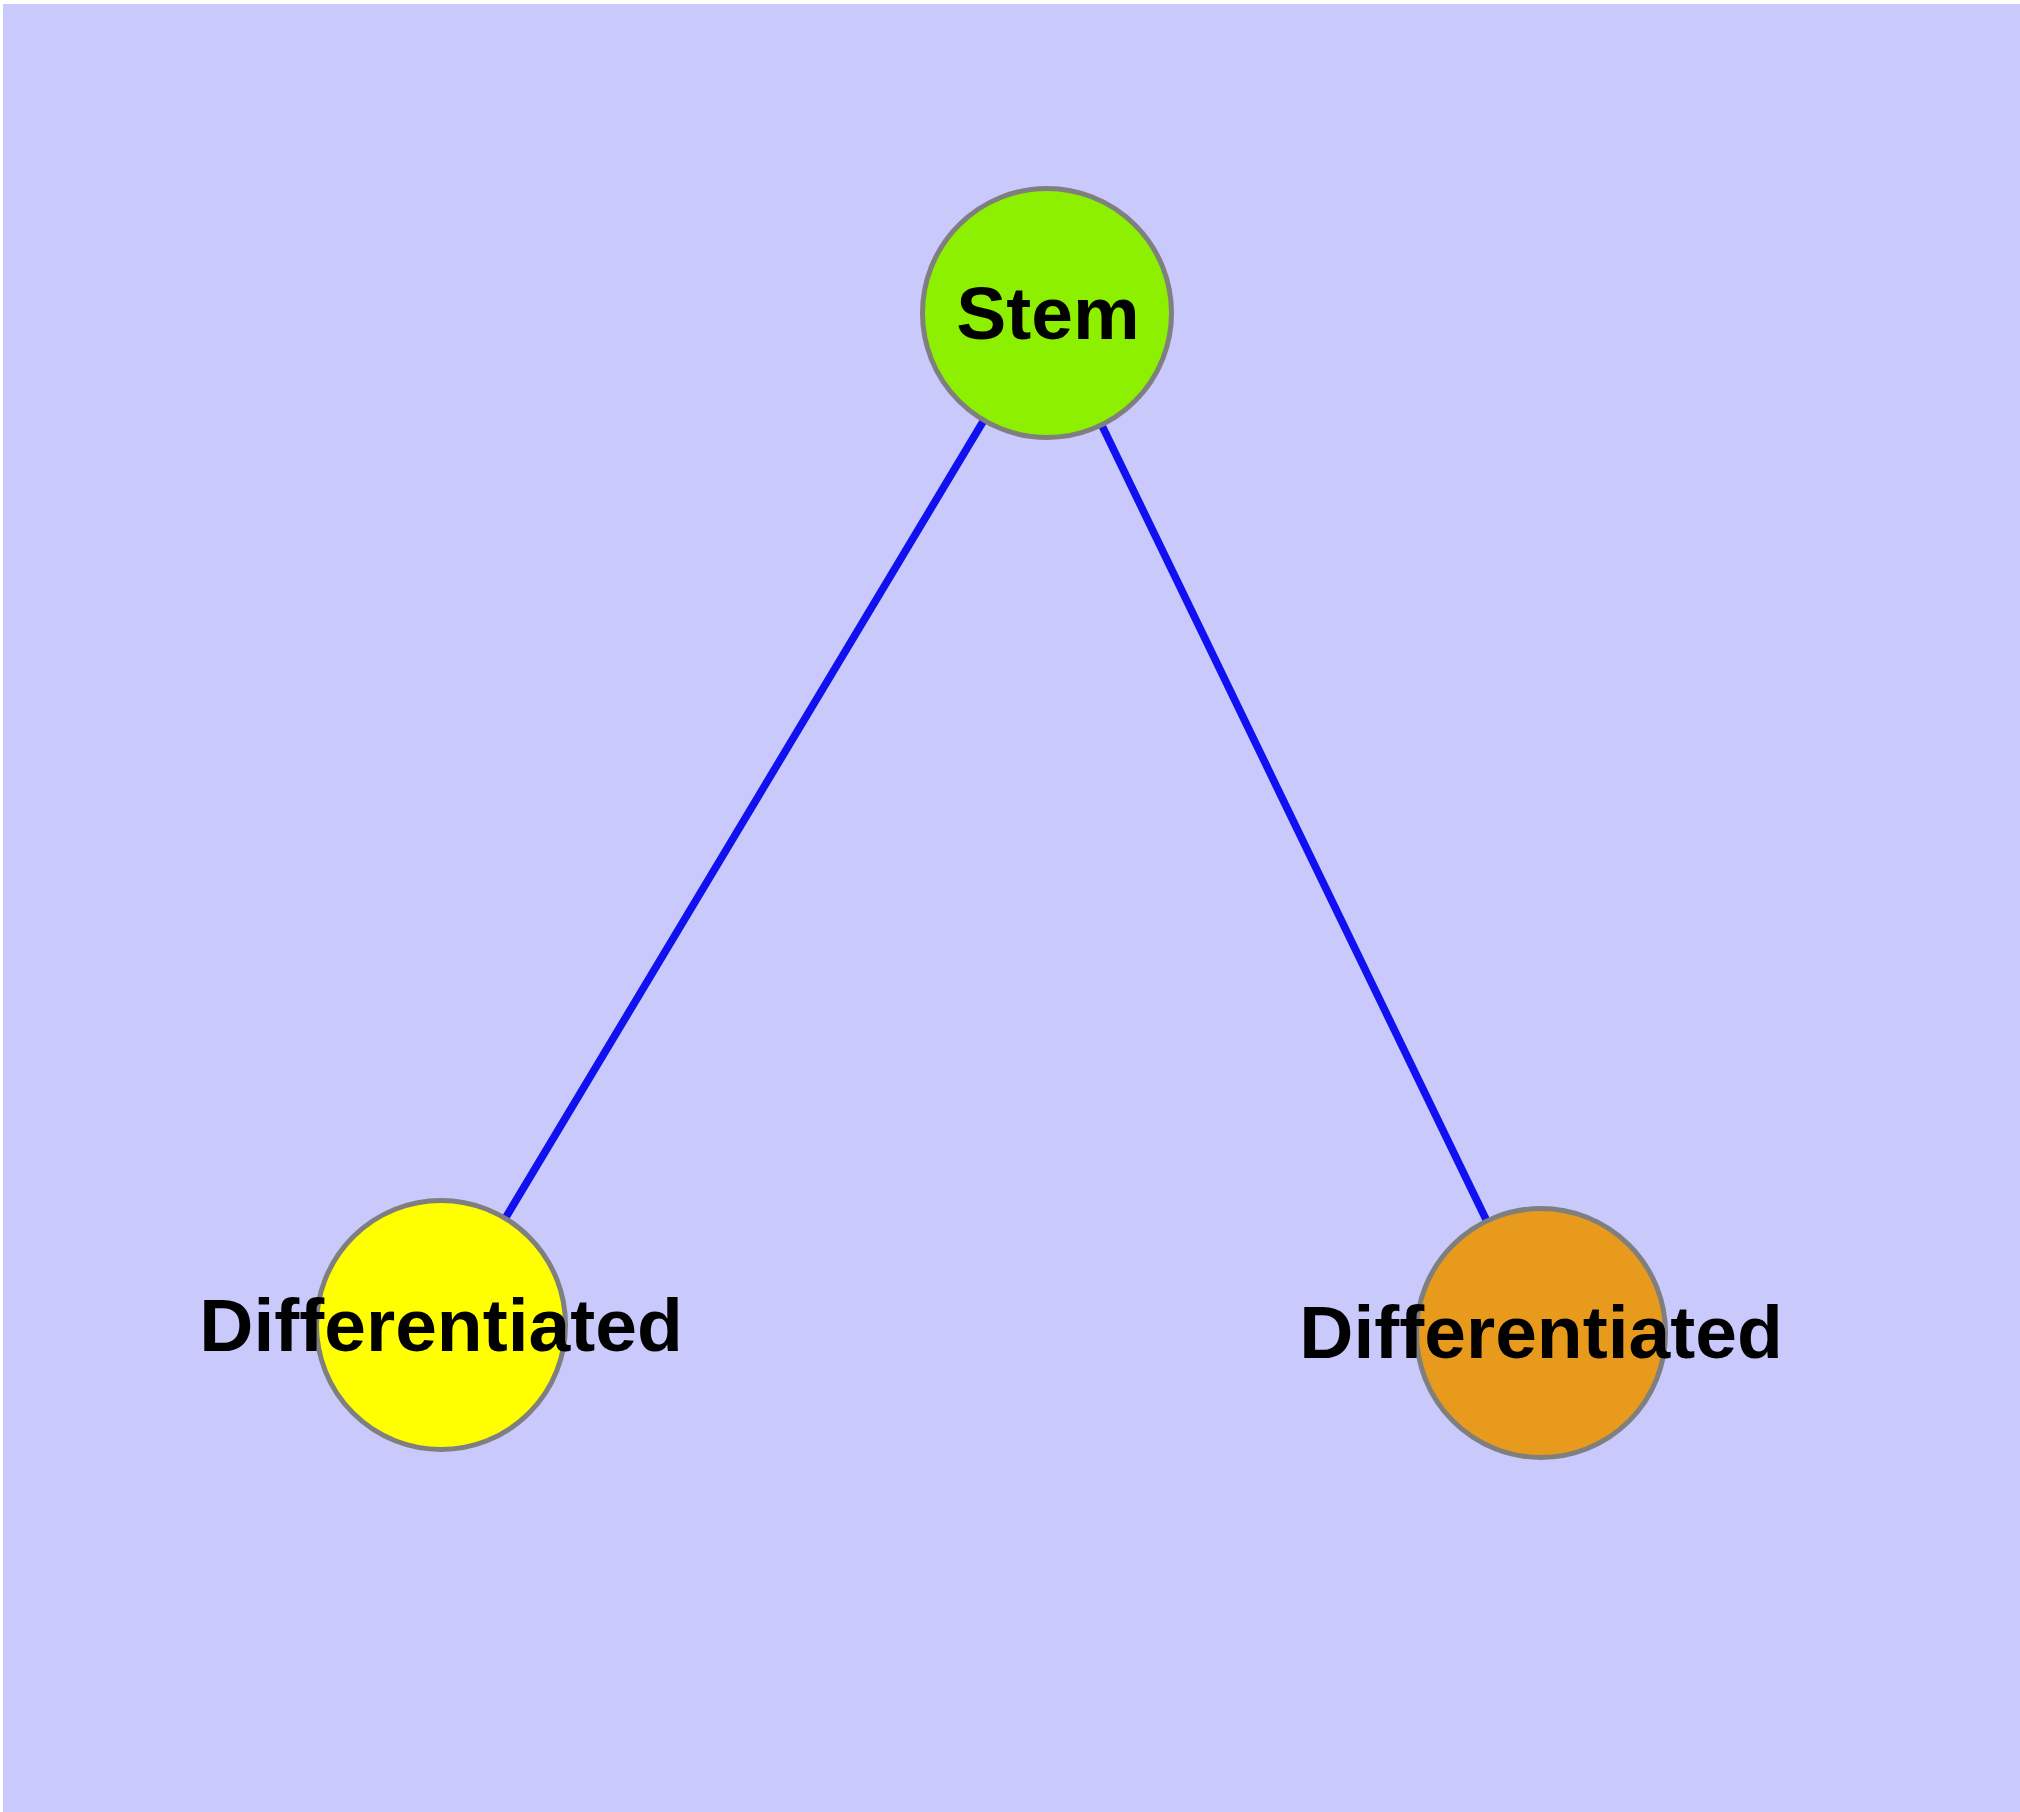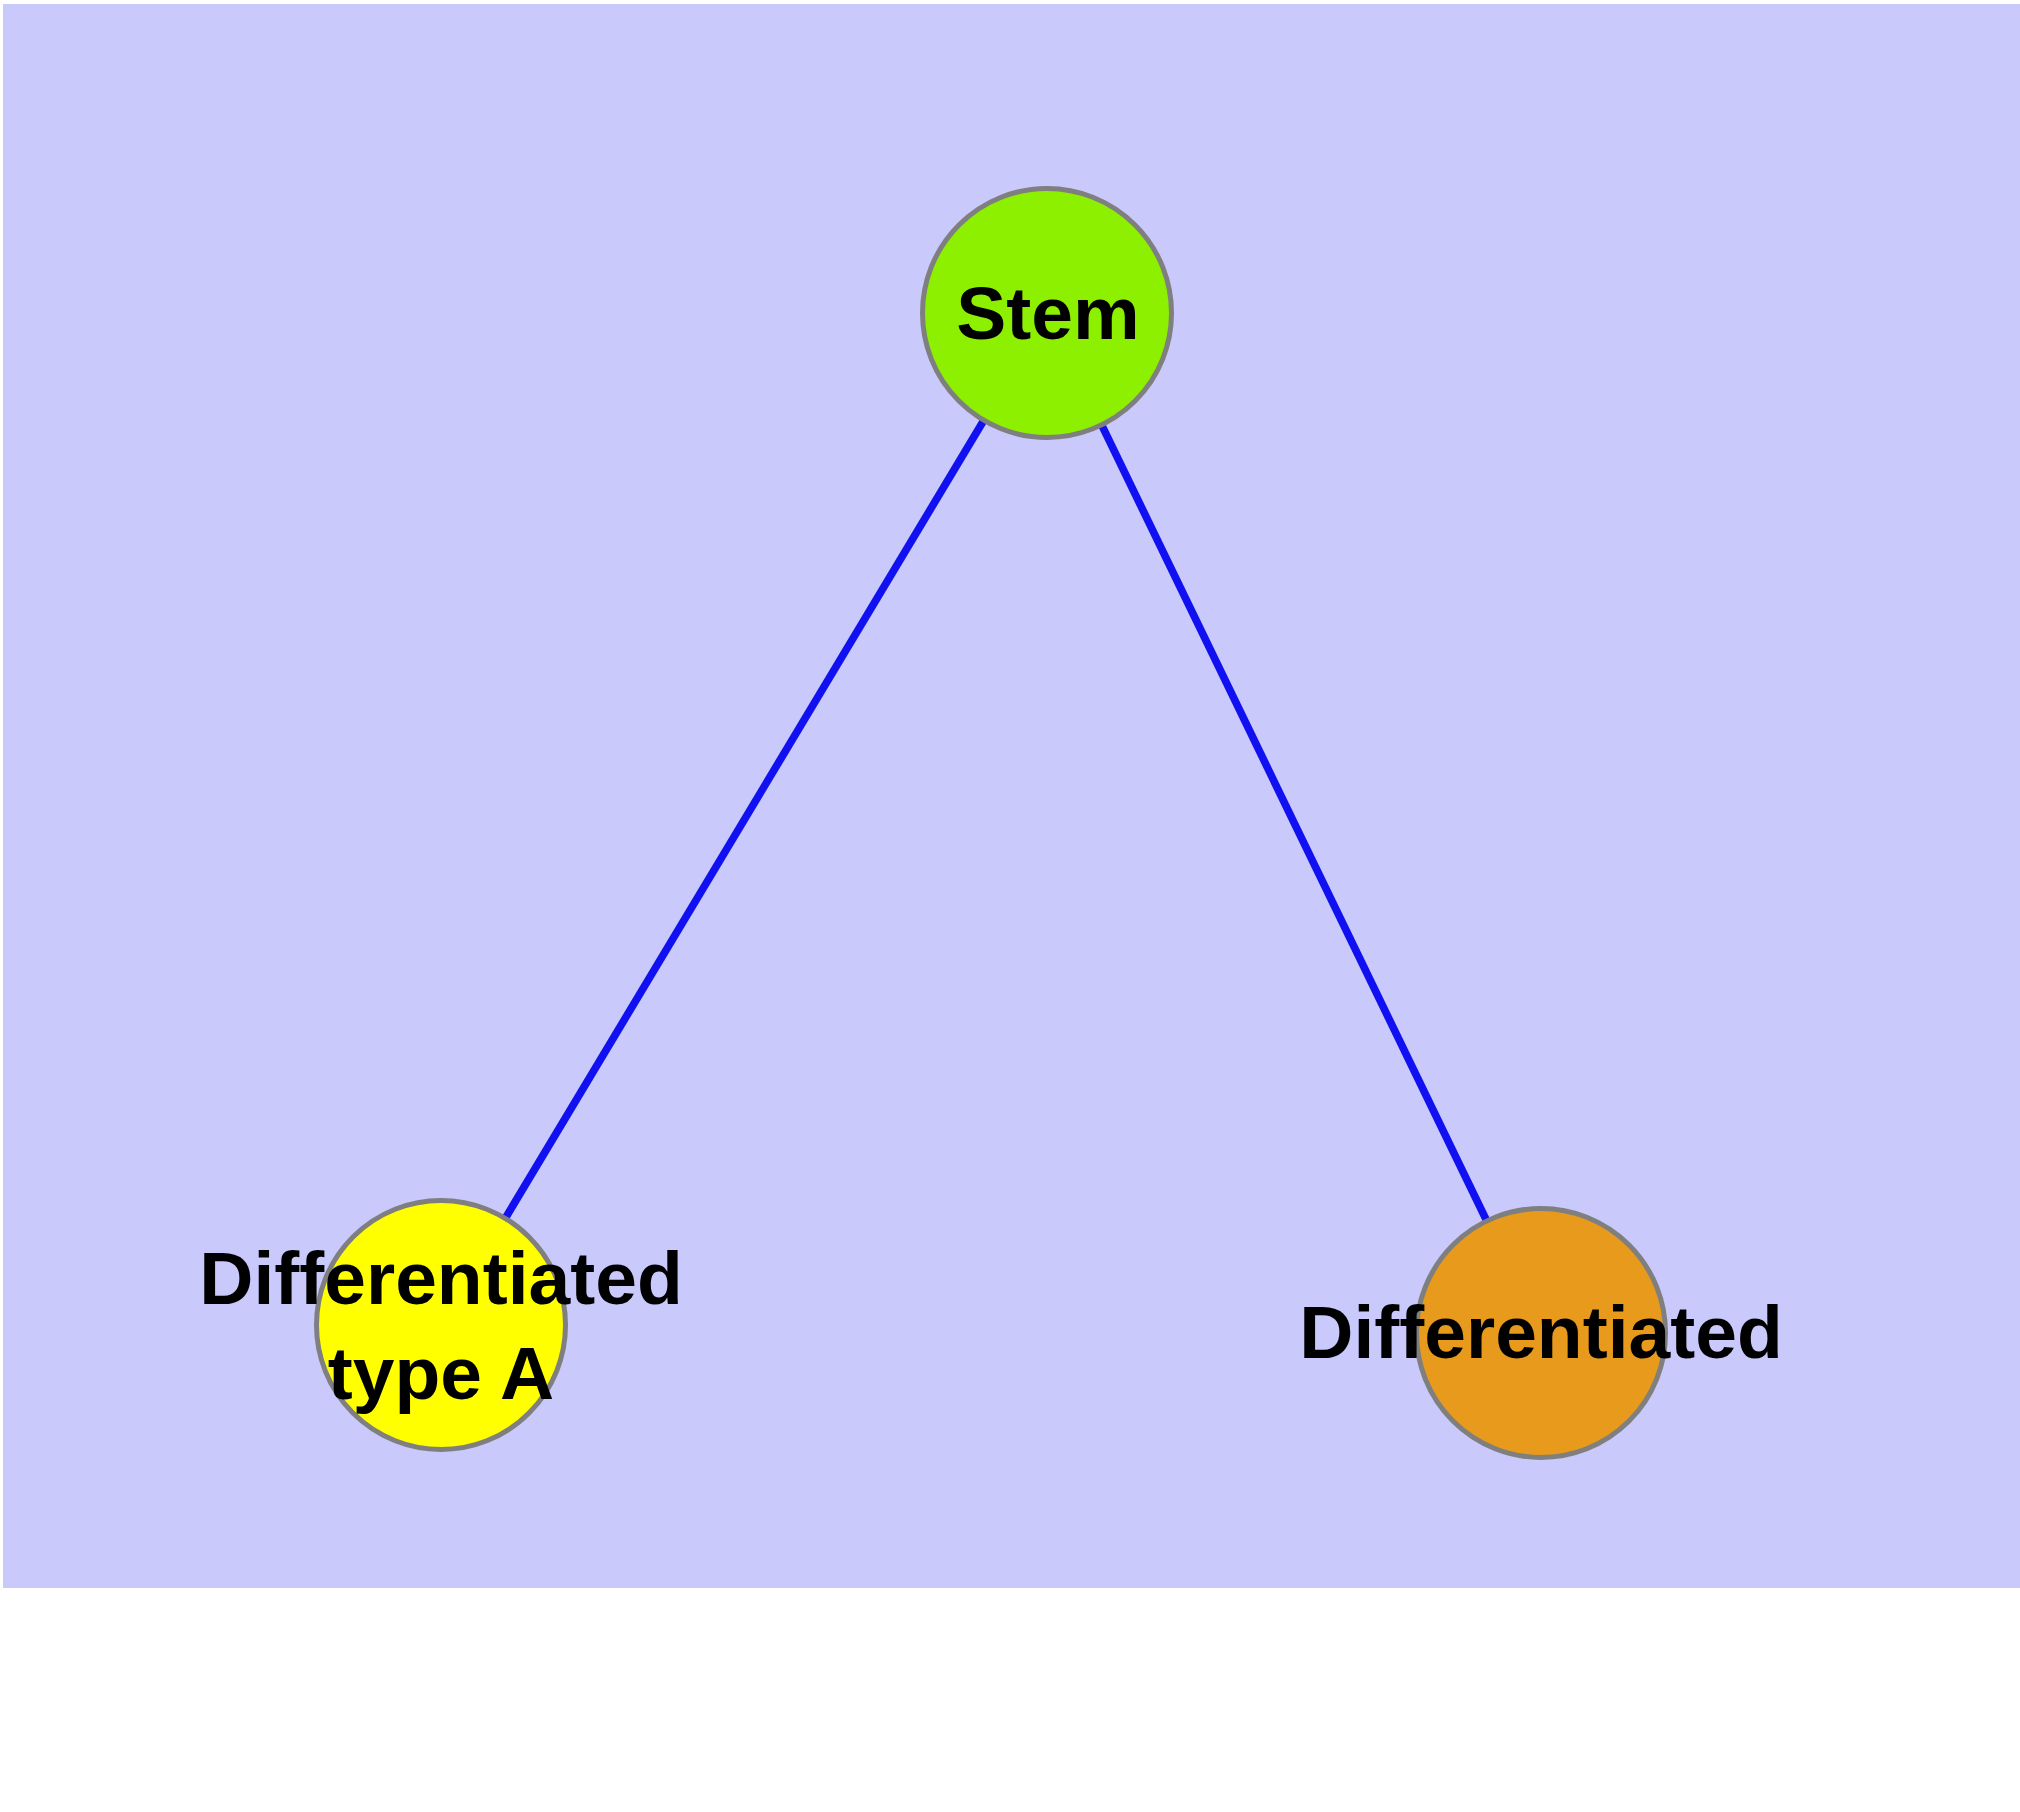--- a/index.html
+++ b/index.html
@@ -4,21 +4,21 @@
 <style>
   html, body {
     margin: 0;
     padding: 0;
     background: #ffffff;
     font-family: "Liberation Sans", sans-serif;
   }
   .canvas {
     position: relative;
     width: 2021px;
-    height: 1588px;
+    height: 1812px;
     background: #ffffff;
     overflow: hidden;
   }
   .bg {
     position: absolute;
     left: 3.4px;
     top: 4.2px;
     width: 2017px;
     height: 1808px;
   }
@@ -71,21 +71,20 @@
   <div class="node" style="left: 314px; top: 1198px; background-color: rgb(255, 255, 0); border-color: rgb(127, 127, 127);"></div>
 
   <div class="node" style="left: 1414px; top: 1206px; background-color: rgb(231, 154, 28); border-color: rgb(127, 127, 127);"></div>
 
   <div class="node-label" style="left:1048px; top:314px;">
     <span>Stem</span>
   </div>
 
   <div class="node-label" style="left:441px; top:1326px;">
     <span>Differentiated</span>
-    <span>type A</span>
   </div>
 
   <div class="node-label" style="left:1541px; top:1333px;">
     <span>Differentiated</span>
   </div>
 
 </div>
 
 
 </body></html>

